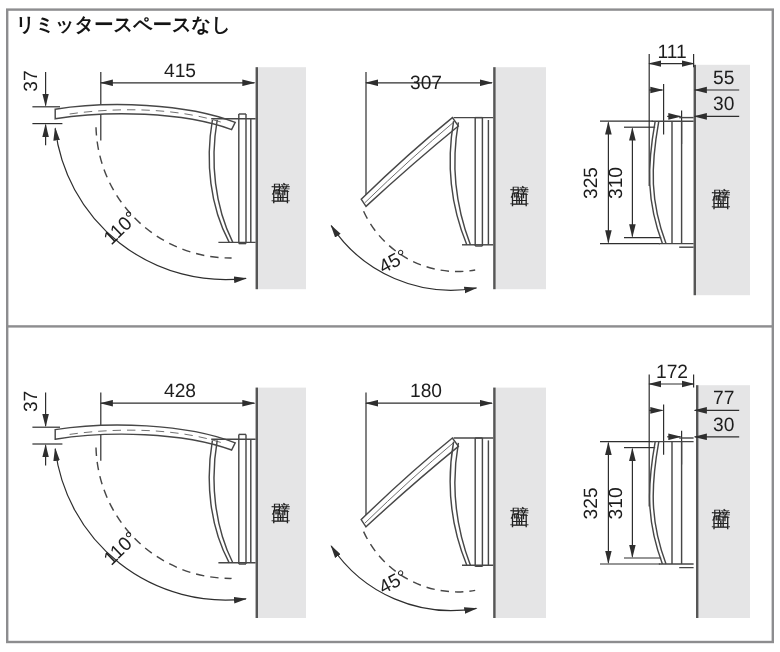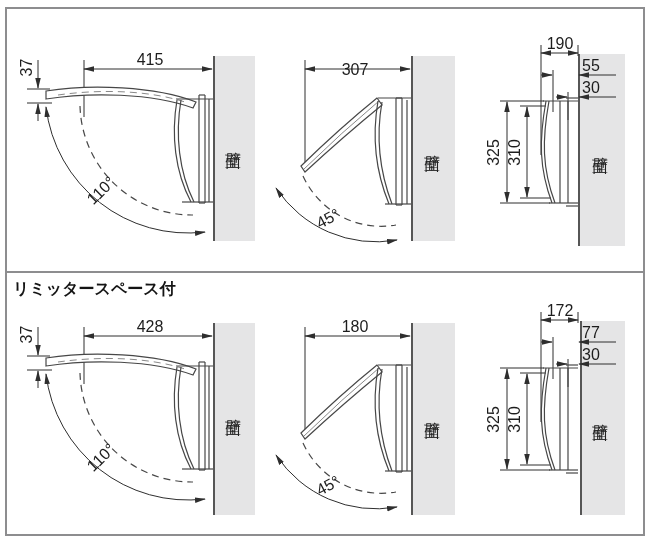--- a/index.html
+++ b/index.html
@@ -6,21 +6,21 @@
   .stage{position:relative;width:650px;height:543px;background:#fff;
          font-family:"Liberation Sans",sans-serif;overflow:hidden}
   .frame{position:absolute;left:5px;top:7px;width:636px;height:525px;
          border:2px solid #8d8d8f;z-index:1}
   .divider{position:absolute;left:5px;top:271px;width:640px;height:2px;
          background:#8d8d8f;z-index:1}
   .wall{position:absolute;background:#e5e5e6;border-left:2px solid #565656;z-index:0}
   .title{position:absolute;font-size:16px;font-weight:bold;color:#141414;z-index:3;white-space:nowrap}
   .lbl{position:absolute;font-size:16px;color:#1d1d1d;z-index:3;white-space:nowrap;line-height:17px}
   .ctr{text-align:center}
-  .rt{text-align:left}
+  .rt{text-align:right}
   .rot90{transform:rotate(-90deg)}
   .rot44{transform:rotate(-44deg)}
   .rot28{transform:rotate(-28deg)}
   .wall-label{position:absolute;writing-mode:vertical-rl;text-orientation:upright;
          font-size:16px;color:#222;letter-spacing:4px;z-index:3;line-height:17px}
   svg.lines{position:absolute;left:0;top:0;z-index:2;pointer-events:none}
   .dim{stroke:#2e2e2e;stroke-width:1;fill:none}
   .draw{stroke:#474747;stroke-width:1.2;fill:none}
   .thin{stroke:#6a6a6a;stroke-width:0.8;fill:none}
   .dash{stroke-dasharray:7 5}
@@ -108,35 +108,35 @@
         <line class="draw" x1="568" y1="101" x2="568" y2="203"></line>
         <line class="draw" x1="566" y1="98" x2="578" y2="98"></line>
         <line class="draw" x1="566" y1="206" x2="578" y2="206"></line>
       </g>
     </defs>
 
     <use href="#sec"></use>
     <use href="#sec" y="267"></use>
   </svg>
 
+  <div class="title" style="left:13px;top:11px">リミッタースペースなし</div>
   <div class="lbl ctr rot90" style="left:6px;top:59px;width:40px">37</div>
   <div class="lbl ctr" style="left:116px;top:51px;width:68px">415</div>
   <div class="lbl ctr rot44" style="left:77px;top:182px;width:48px">110°</div>
   <div class="wall-label" style="left:225px;top:138px">壁面</div>
   <div class="lbl ctr" style="left:321px;top:61px;width:68px">307</div>
   <div class="lbl ctr rot28" style="left:310px;top:210px;width:36px">45°</div>
   <div class="wall-label" style="left:424px;top:141px">壁面</div>
-  <div class="lbl ctr" style="left:540px;top:35px;width:40px">190</div>
+  <div class="lbl ctr" style="left:540px;top:35px;width:40px">111</div>
   <div class="lbl rt" style="left:582px;top:57px;width:30px">55</div>
   <div class="lbl rt" style="left:582px;top:79px;width:30px">30</div>
   <div class="lbl ctr rot90" style="left:472px;top:144px;width:42px">325</div>
   <div class="lbl ctr rot90" style="left:493px;top:144px;width:42px">310</div>
   <div class="wall-label" style="left:592px;top:143px">壁面</div>
 
-  <div class="title" style="left:13px;top:279px">リミッタースペース付</div>
   <div class="lbl ctr rot90" style="left:6px;top:326px;width:40px">37</div>
   <div class="lbl ctr" style="left:116px;top:318px;width:68px">428</div>
   <div class="lbl ctr rot44" style="left:77px;top:449px;width:48px">110°</div>
   <div class="wall-label" style="left:225px;top:405px">壁面</div>
   <div class="lbl ctr" style="left:321px;top:318px;width:68px">180</div>
   <div class="lbl ctr rot28" style="left:310px;top:477px;width:36px">45°</div>
   <div class="wall-label" style="left:424px;top:408px">壁面</div>
   <div class="lbl ctr" style="left:540px;top:302px;width:40px">172</div>
   <div class="lbl rt" style="left:582px;top:324px;width:30px">77</div>
   <div class="lbl rt" style="left:582px;top:346px;width:30px">30</div>

